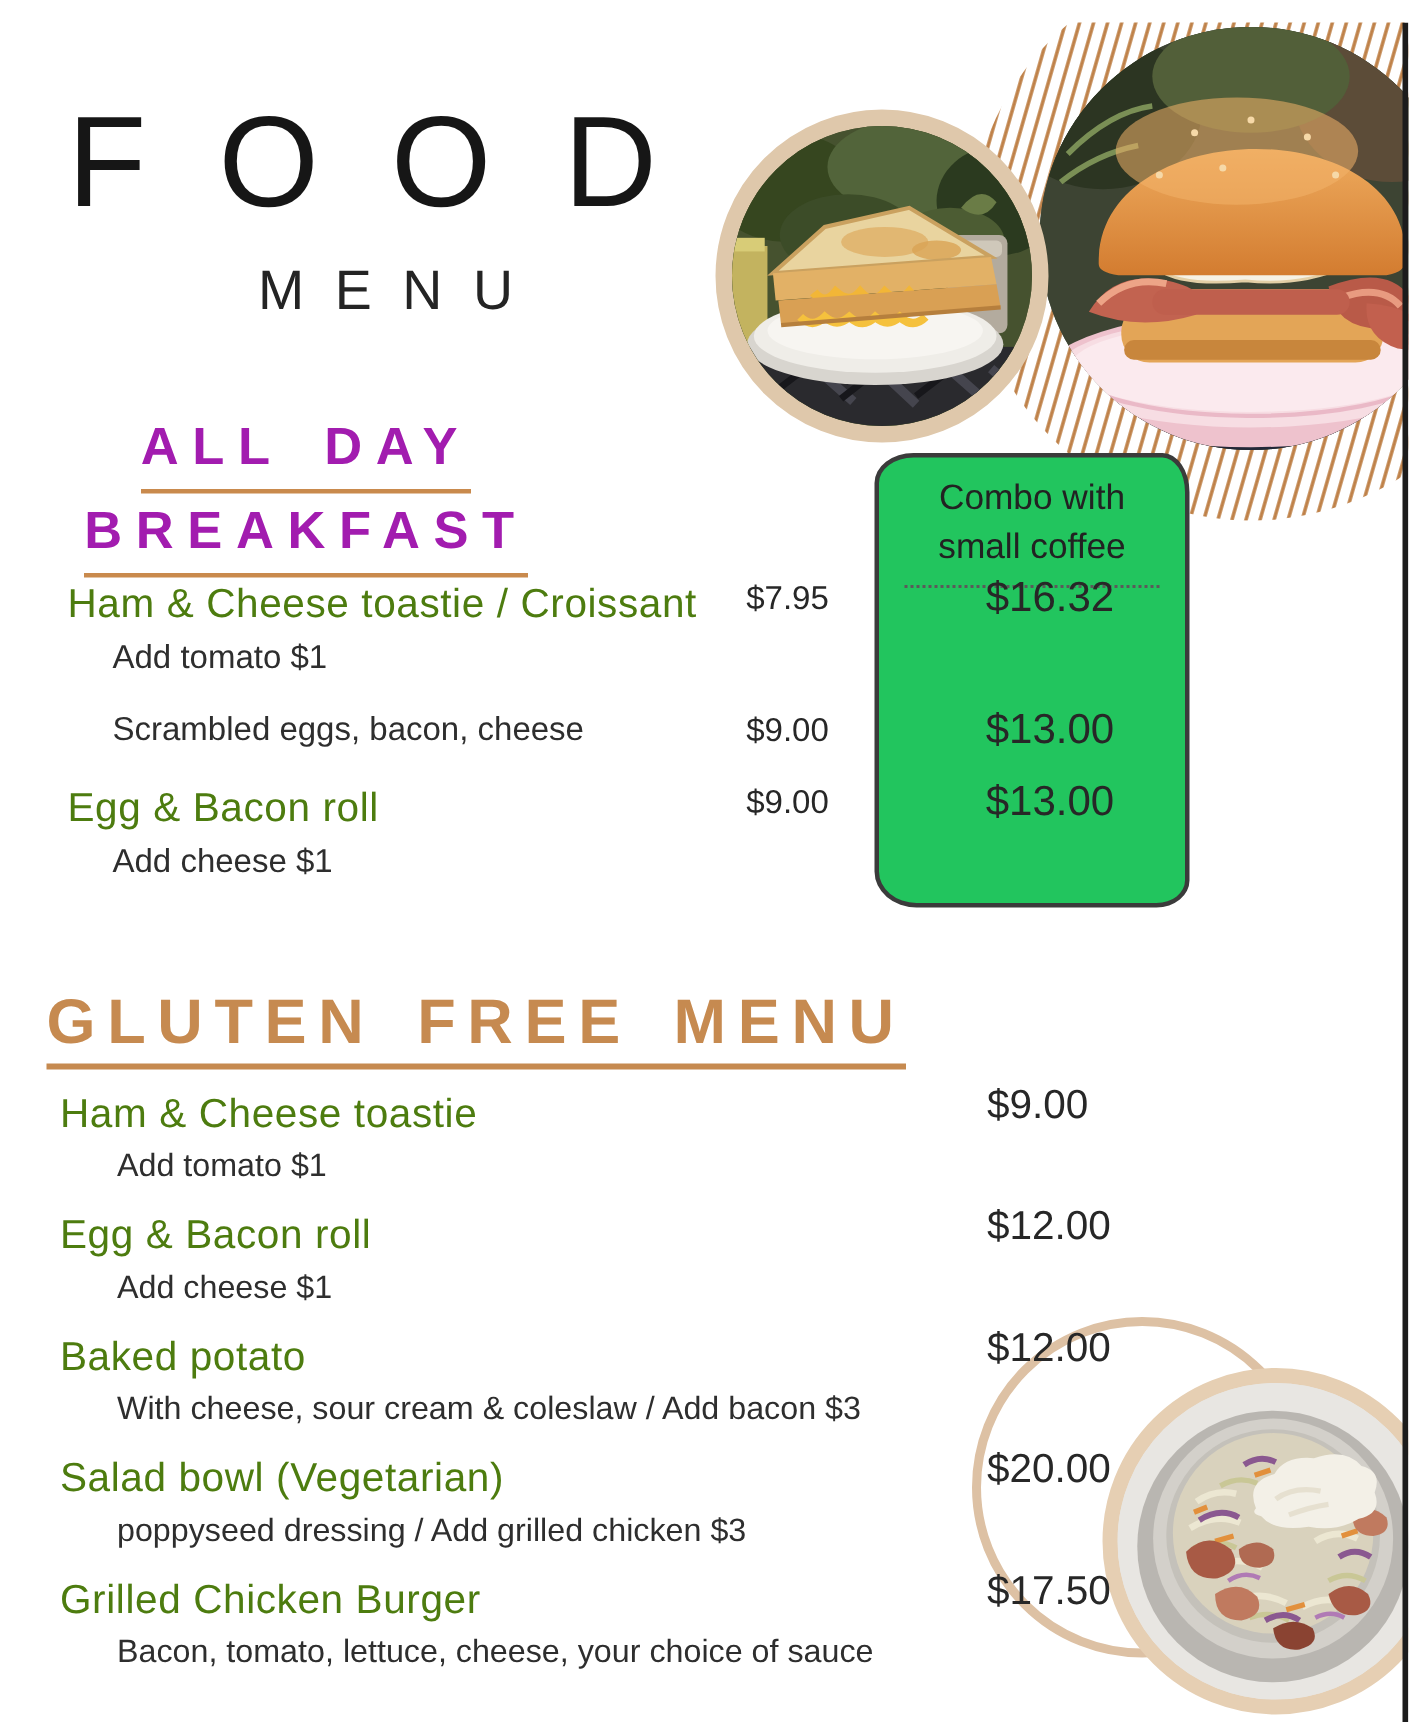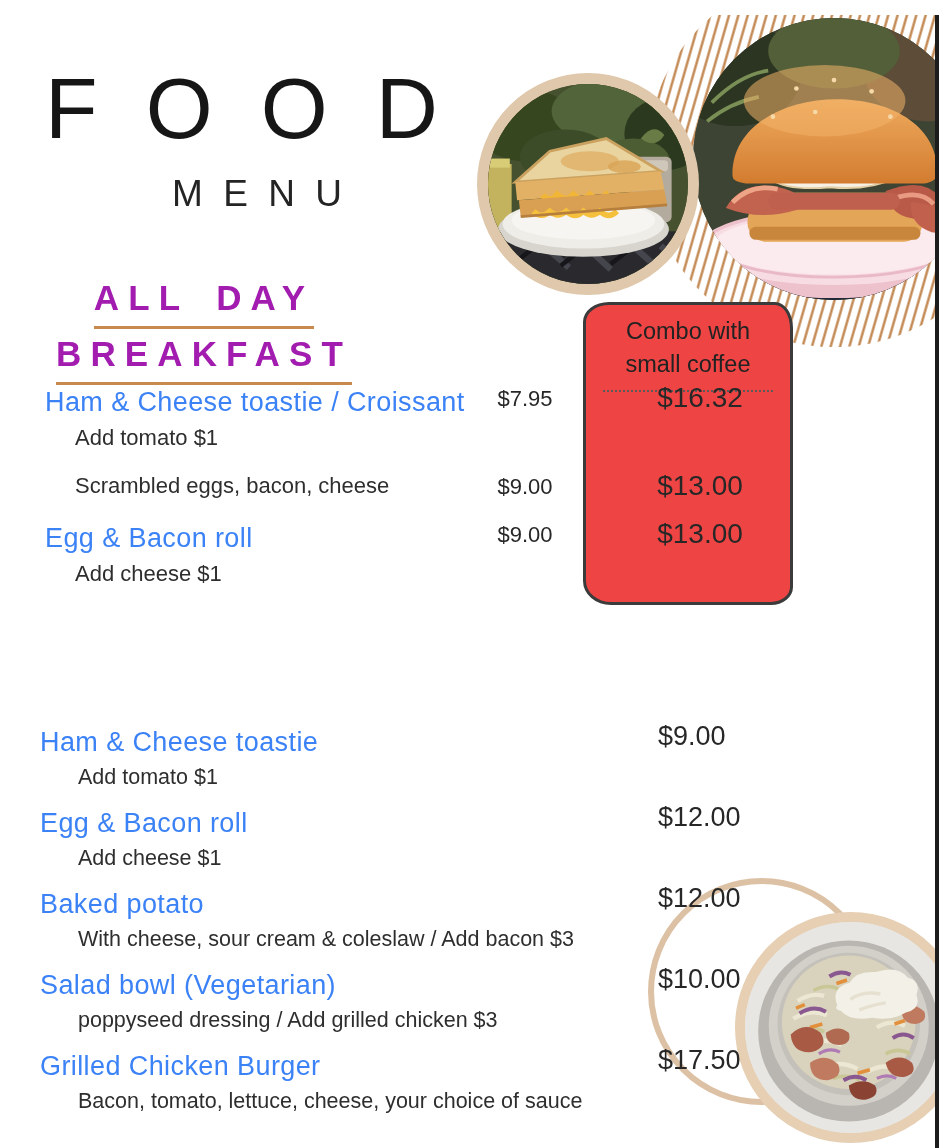--- a/index.html
+++ b/index.html
@@ -45,21 +45,21 @@
   .list { position:absolute; z-index:5; }
   .breakfast-list { left:45px; top:370px; width:760px; }
   .gf-list { left:40px; top:710px; width:820px; }
 
   .b-item, .g-item { position:relative; }
   .b-item { margin-bottom:22px; }
   .g-item { margin-bottom:16px; }
 
   .item-name {
     font-size:27px; line-height:34px; letter-spacing:0.015em;
-    color:#3b82f6; max-width:470px;
+    color:#4d7c0f; max-width:470px;
   }
   .b-item .item-sub {
     font-size:22px; line-height:26px; margin:6px 0 0 30px; color:#2e2e2e;
   }
   .g-item .item-sub {
     font-size:21.5px; line-height:26px; margin:5px 0 0 38px; color:#2e2e2e;
   }
   .b-price {
     position:absolute; left:420px; top:1px; width:120px; text-align:center;
     font-size:22px; white-space:nowrap;
@@ -68,21 +68,21 @@
     position:absolute; left:575px; top:-3px; width:160px; text-align:center;
     font-size:28px; white-space:nowrap;
   }
   .g-price {
     position:absolute; left:618px; top:-4px; font-size:27px; white-space:nowrap;
   }
 
   
   .combo-box {
     position:absolute; left:583px; top:287px; width:210px; height:303px;
-    background:#ef4444; border:3px solid #3b3b3b; z-index:4;
+    background:#22c55e; border:3px solid #3b3b3b; z-index:4;
     border-radius:26px 18px 22px 28px / 20px 26px 18px 24px;
   }
   .combo-header {
     margin-top:10px; text-align:center; font-size:23.5px; line-height:1.4;
     color:#222222;
   }
   .combo-divider {
     width:170px; margin:9px auto 0; border-top:2px dotted #5a5a5a; height:0;
   }
 
@@ -239,20 +239,23 @@
       </div>
 
       <div class="b-item">
         <div class="item-name">Egg &amp; Bacon roll</div>
         <div class="item-sub">Add cheese $1</div>
         <div class="b-price">$9.00</div>
         <div class="b-combo">$13.00</div>
       </div>
     </div>
 
+  <div class="heading-gf">
+    <span class="u">GLUTEN FREE MENU</span>
+  </div>
 
   <div class="list gf-list">
 
       <div class="g-item">
         <div class="item-name">Ham &amp; Cheese toastie</div>
         <div class="item-sub">Add tomato $1</div>
         <div class="g-price">$9.00</div>
       </div>
 
       <div class="g-item">
@@ -263,21 +266,21 @@
 
       <div class="g-item">
         <div class="item-name">Baked potato</div>
         <div class="item-sub">With cheese, sour cream &amp; coleslaw / Add bacon $3</div>
         <div class="g-price">$12.00</div>
       </div>
 
       <div class="g-item">
         <div class="item-name">Salad bowl (Vegetarian)</div>
         <div class="item-sub">poppyseed dressing / Add grilled chicken $3</div>
-        <div class="g-price">$10.00</div>
+        <div class="g-price">$20.00</div>
       </div>
 
       <div class="g-item">
         <div class="item-name">Grilled Chicken Burger</div>
         <div class="item-sub">Bacon, tomato, lettuce, cheese, your choice of sauce</div>
         <div class="g-price">$17.50</div>
       </div>
     </div>
 
   <div class="salad-outline"></div>

